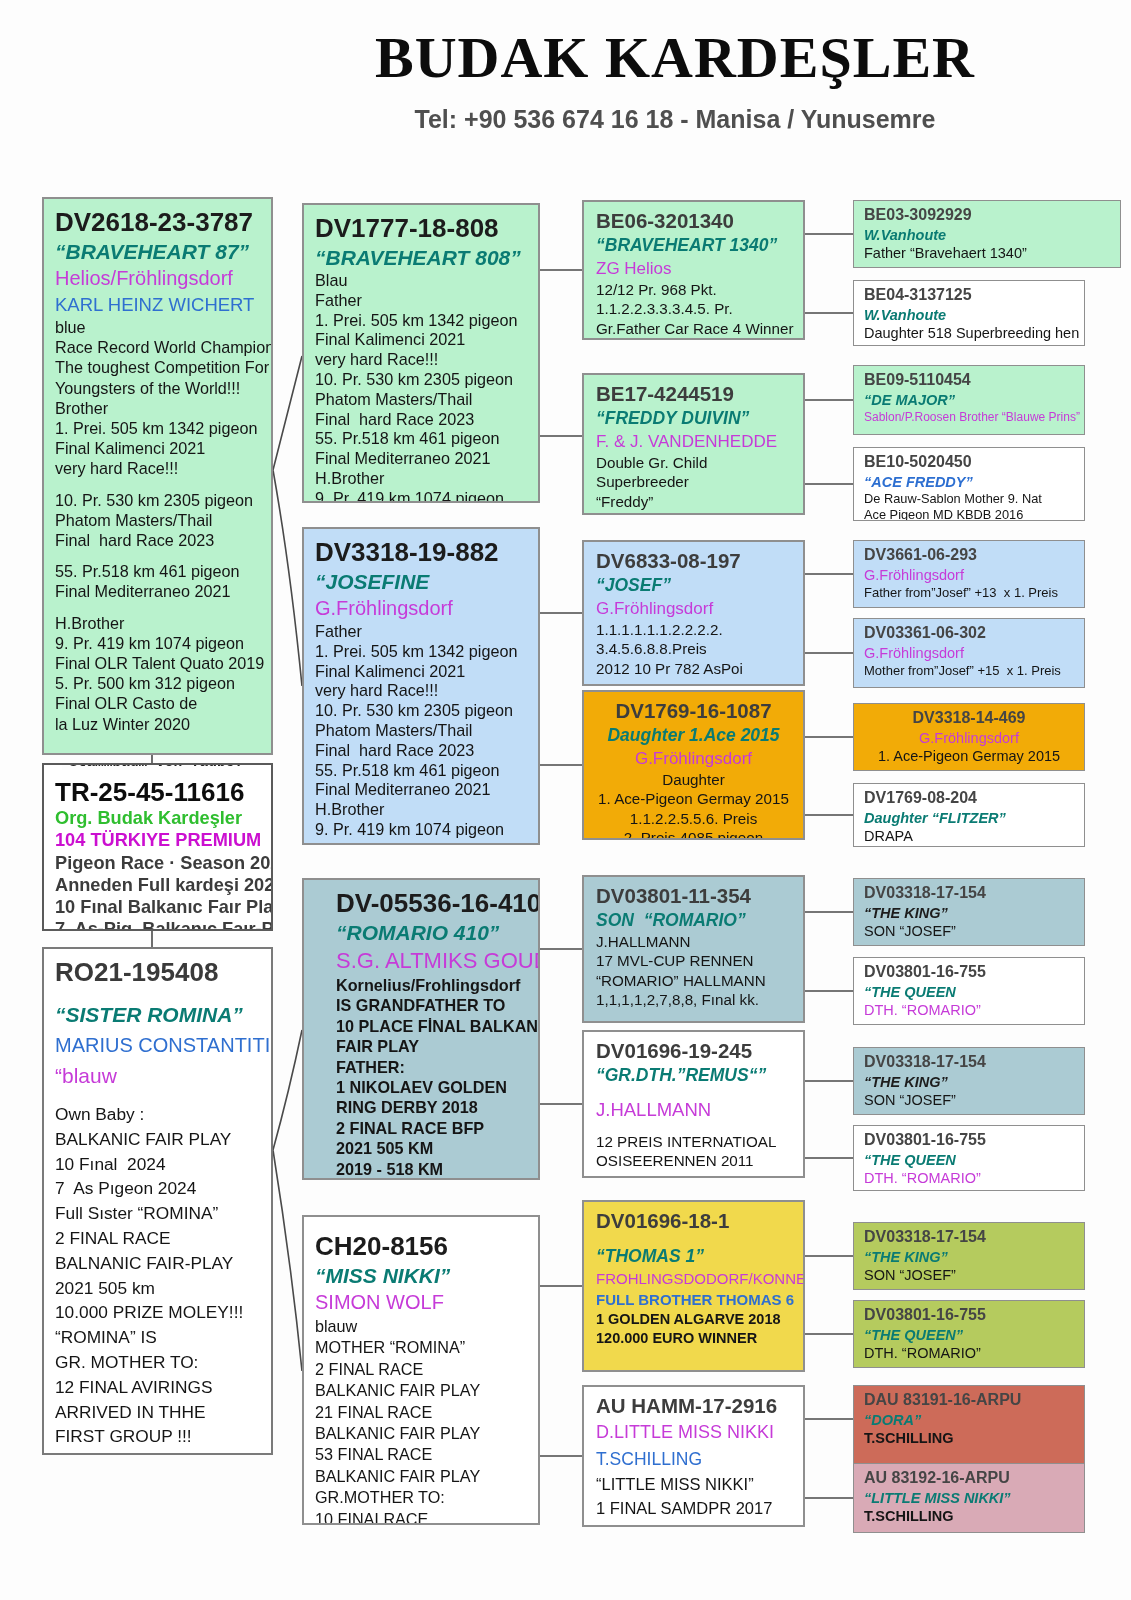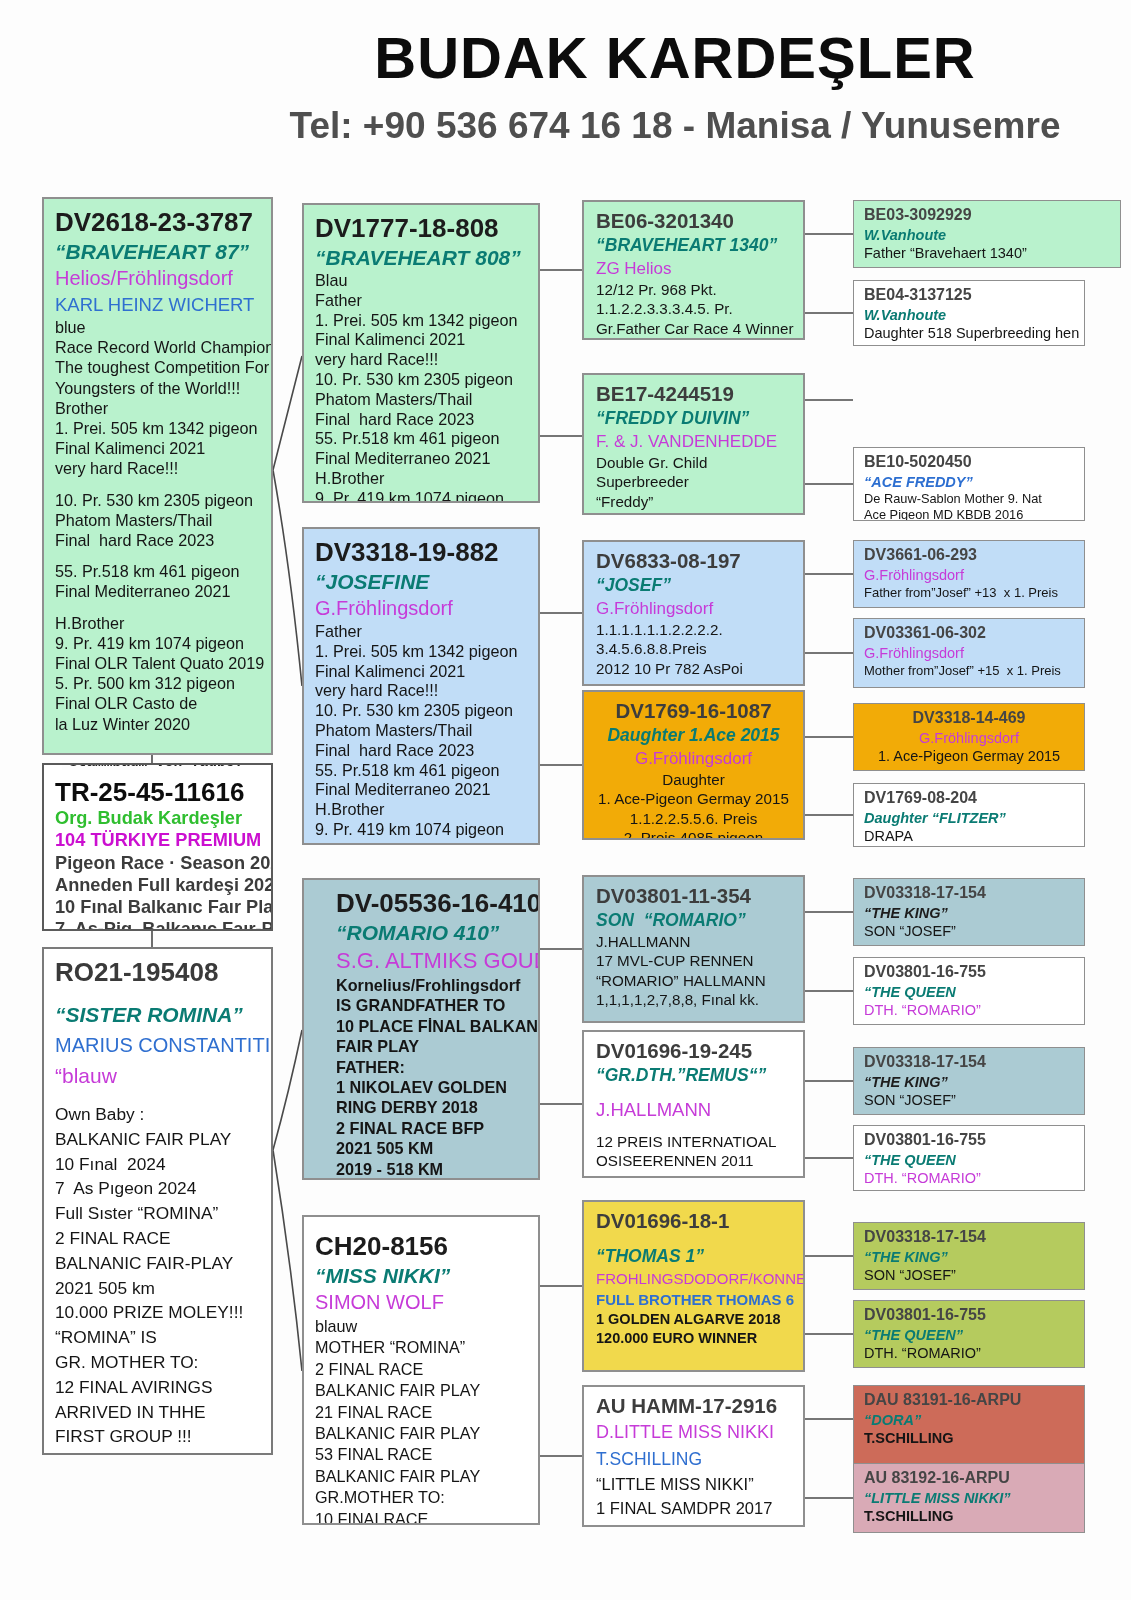--- a/index.html
+++ b/index.html
@@ -2,22 +2,22 @@
 <html style="--mint: #b9f2cd; --lightblue: #c1ddf7; --bluegray: #abcbd3; --orange: #f2ab07; --yellow: #f1d94c; --olive: #b5cb5e; --salmon: #cd6b59; --pink: #d9aab6; --teal: #0a7b73; --magenta: #c63bd8; --green: #2fbe2f; --premium: #cb0fd0;"><head>
 <meta charset="utf-8">
 <style>
   html,body{margin:0;padding:0;background:#f4f4f4;}
   #page{position:relative;width:1131px;height:1600px;background:#fdfdfd;overflow:hidden;
         font-family:"Liberation Sans",sans-serif;}
   #wires{position:absolute;left:0;top:0;width:1131px;height:1600px;}
 
   .header{position:absolute;left:225px;top:24px;width:900px;text-align:center;}
   .header h1{margin:0;font-size:58px;letter-spacing:1px;color:#0c0c0c;
-             font-family:Liberation Sans, sans-serif;font-weight:bold;}
-  .header .sub{margin-top:14px;font-size:37px;font-weight:bold;color:#4f4f4f;}
+             font-family:Liberation Serif, serif;font-weight:bold;}
+  .header .sub{margin-top:14px;font-size:25px;font-weight:bold;color:#4f4f4f;}
 
   .pbox{position:absolute;border:2px solid #8f8f8f;box-sizing:border-box;
         padding:8px 11px;background:#fff;overflow:hidden;}
   .bg-mint{background:var(--mint);}
   .bg-lightblue{background:var(--lightblue);}
   .bg-bluegray{background:var(--bluegray);}
   .bg-orange{background:var(--orange);text-align:center;}
   .bg-yellow{background:var(--yellow);}
   .bg-olive{background:var(--olive);}
   .bg-salmon{background:var(--salmon);}
@@ -340,20 +340,25 @@
   <div class="pbox size-s bg-mint" id="be03">
       <div class="ln ring">BE03-3092929</div>
       <div class="ln name">W.Vanhoute</div>
       <div class="ln body">Father “Bravehaert 1340”</div>
     </div>
   <div class="pbox size-s" id="be04">
       <div class="ln ring">BE04-3137125</div>
       <div class="ln name">W.Vanhoute</div>
       <div class="ln body">Daughter 518 Superbreeding hen</div>
     </div>
+  <div class="pbox size-s bg-mint" id="be09">
+      <div class="ln ring">BE09-5110454</div>
+      <div class="ln name">“DE MAJOR”</div>
+      <div class="ln mag sm">Sablon/P.Roosen Brother “Blauwe Prins”</div>
+    </div>
   <div class="pbox size-s" id="be10">
       <div class="ln ring">BE10-5020450</div>
       <div class="ln nameblue">“ACE FREDDY”</div>
       <div class="ln body xs">De Rauw-Sablon Mother 9. Nat</div>
       <div class="ln body xs">Ace Pigeon MD KBDB 2016</div>
     </div>
   <div class="pbox size-s bg-lightblue" id="dv3661">
       <div class="ln ring">DV3661-06-293</div>
       <div class="ln mag">G.Fröhlingsdorf</div>
       <div class="ln body sm2">Father from”Josef” +13  x 1. Preis</div>

